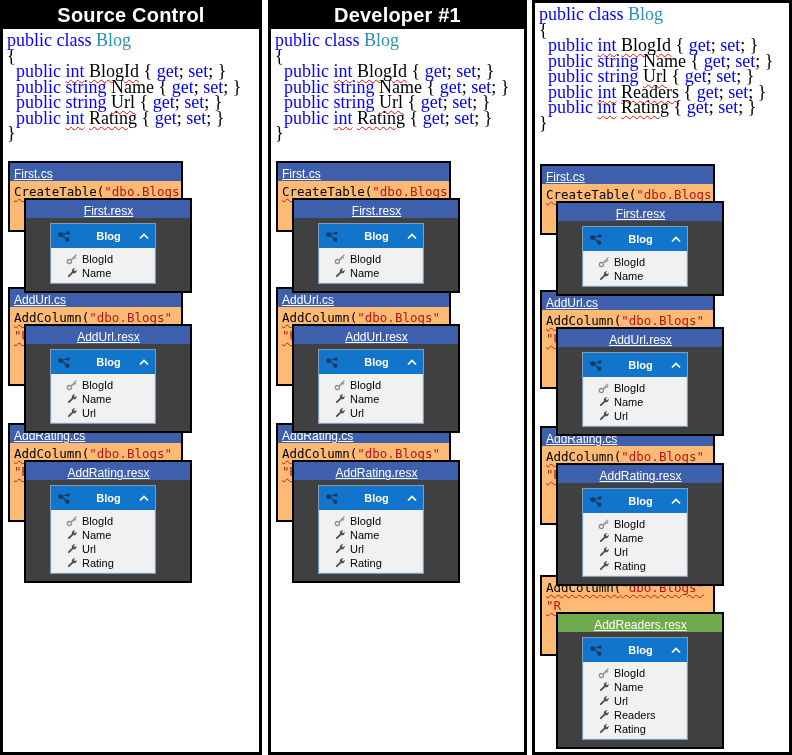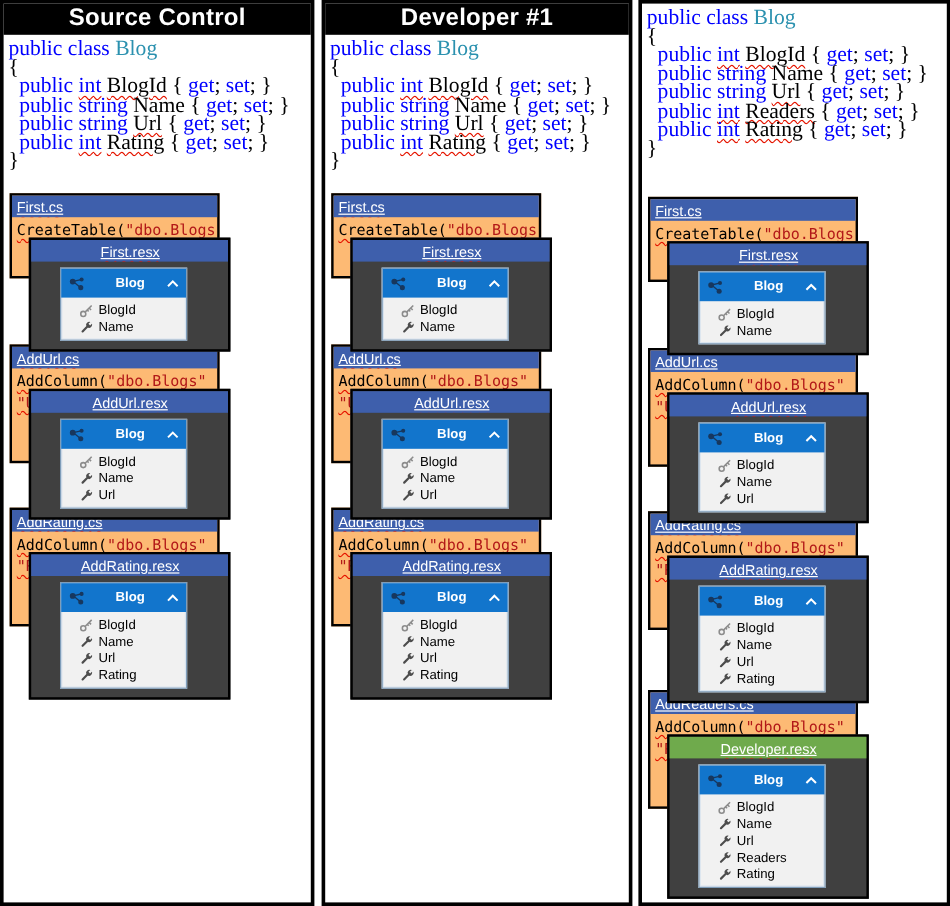--- a/index.html
+++ b/index.html
@@ -717,28 +717,25 @@
     <span class="plabel js-label">Rating</span>
   </div>
 </div>
         </div>
       </div>
     </div>
   </div>
 
   <div class="section" style="top: 572px;">
     <div class="cs-box">
-      <div class="file-header">
-        <span class="fname"><span class="fname-in js-cs-name">AddReaders.cs</span></span>
-      </div>
       <div class="cs-body js-cs-body" style="height: 75px;"><div class="cs-line"><span class=" sq">AddColumn(</span><span class="tok-s sq">"dbo.Blogs"</span></div><div class="cs-line"><span class="tok-s sq">"R</span></div></div>
     </div>
     <div class="resx-box js-resx green">
       <div class="file-header">
-        <span class="fname"><span class="fname-in js-resx-name">Developer.resx</span></span>
+        <span class="fname"><span class="fname-in js-resx-name">AddReaders.resx</span></span>
       </div>
       <div class="resx-body">
         <div class="entity">
           <div class="entity-header">
             <span class="ent-icon">
               <svg width="15" height="13" viewBox="0 0 15 13">
                 <g stroke="#17375e" stroke-width="1.1">
                   <line x1="4" y1="4.5" x2="10.5" y2="3"></line>
                   <line x1="4" y1="4.5" x2="10" y2="9.5"></line>
                 </g>

